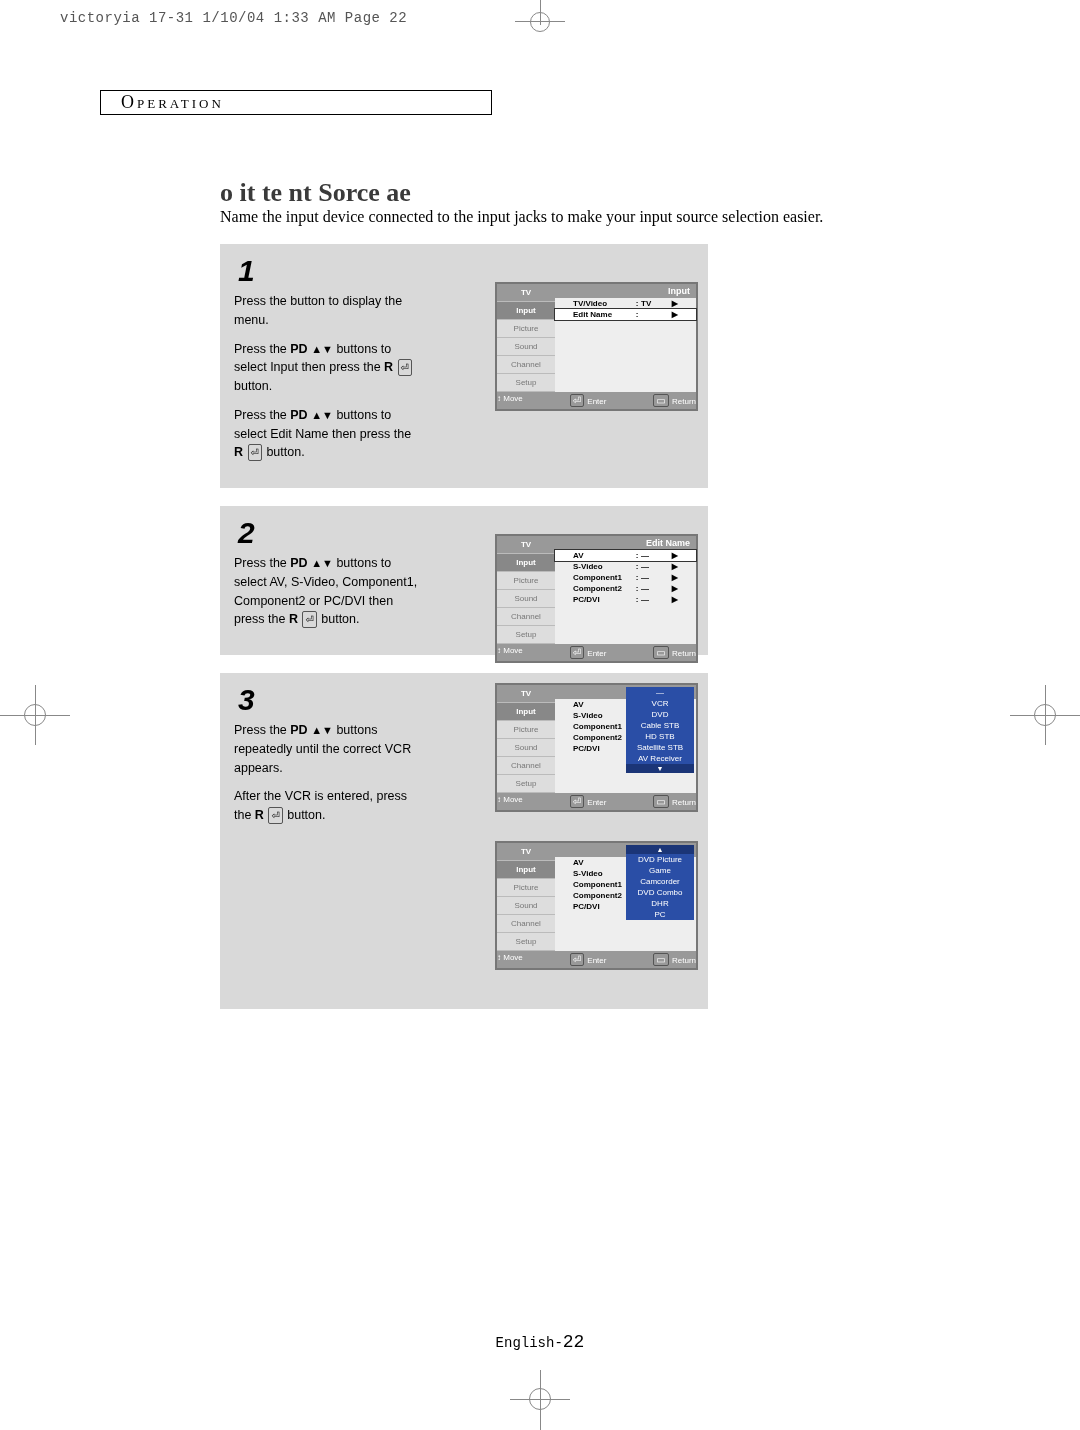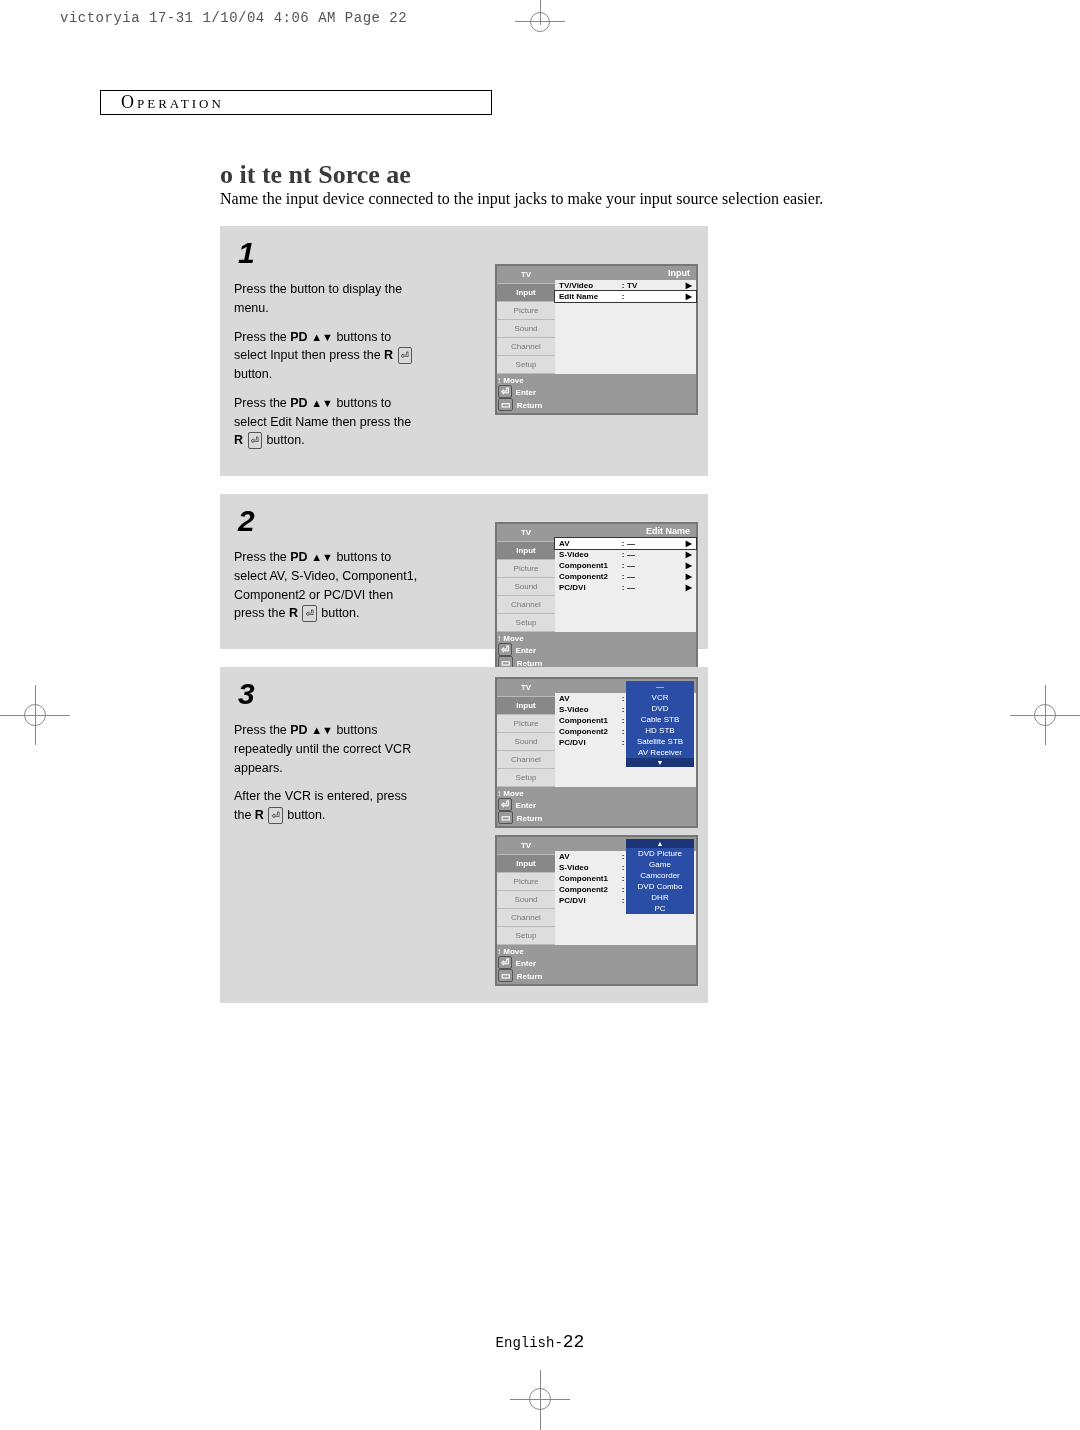--- a/index.html
+++ b/index.html
@@ -65,21 +65,21 @@
   .titlebox {
     border: 1.5px solid #000;
     padding: 1px 20px;
     width: 350px;
     font-variant: small-caps;
     letter-spacing: 3px;
     font-size: 18px;
     font-family: "Times New Roman", serif;
   }
   .headline {
-    margin-top: 45px;
+    margin-top: 63px;
     margin-left: 120px;
     font-size: 26px;
     font-weight: bold;
     color: #3a3a3a;
     font-family: Georgia, 'Times New Roman', serif;
   }
   .intro {
     margin-left: 120px;
     font-size: 16px;
     font-family: "Times New Roman", serif;
@@ -97,21 +97,21 @@
     font-weight: 900;
     font-style: italic;
     margin: 0 0 4px 4px;
     font-family: Arial, sans-serif;
   }
   .steptext {
     font-size: 12.5px;
     line-height: 1.5;
     width: 185px;
   }
-  .steptext p { margin: 10px 0 10px 0; }
+  .steptext p { margin: 4px 0 10px 0; }
   .steptext b { font-weight: bold; }
   .arrows { font-size: 11px; }
   .enter-ic, .ret-ic { display:inline-block; font-size:10px; border:1px solid #555; padding:0 2px; border-radius:2px; margin:0 1px;}
   
   .osd {
     position: absolute;
     right: 12px;
     width: 199px;
     background: #fff;
     outline: 2px solid #777;
@@ -140,39 +140,38 @@
   }
   .osd .titlebar {
     background:#999; color:#fff;
     font-weight:bold;
     text-align:right;
     padding:2px 6px;
     font-size:9px;
   }
   .osd .row {
     display:flex;
-    padding:1px 4px;
+    padding:1px 18px;
     font-size:8px;
     font-weight:bold;
   }
   .osd .row .lab { width:60px; }
   .osd .row .col { width:8px; text-align:center;}
   .osd .row .val { flex:1; }
   .osd .row .arr { width:12px; text-align:right;}
   .osd .row.hl { background:#fff; outline:1px solid #333; }
   .osd .footer {
     clear:both;
     background:#999;
     color:#fff;
     font-size:8px;
     display:flex;
     justify-content:space-between;
     padding:2px 0;
-    font-weight:bold;
-    flex-direction:column;
+    font-weight:normal;
   }
   .osd .devlist {
     position:absolute;
     right:2px; top:2px;
     width:68px;
     background:#2a4ea6;
     color:#fff;
     font-size:8px;
     text-align:center;
   }
@@ -190,21 +189,21 @@
     width:100%;
     text-align:center;
     font-family:Liberation Mono, monospace;
     font-size:14px;
   }
   .pagefoot .num { font-size:18px; }
 </style>
 </head>
 <body>
 
-<div class="slug">victoryia 17-31  1/10/04 4:06 AM  Page 22</div>
+<div class="slug">victoryia 17-31  1/10/04 1:33 AM  Page 22</div>
 
 <div class="topmark">
   <div class="v"></div>
     <div class="circ"></div>
     <div class="h"></div>
 </div>
 <div class="sidemark left">
   <div class="h"></div>
     <div class="v"></div>
     <div class="circ"></div>

